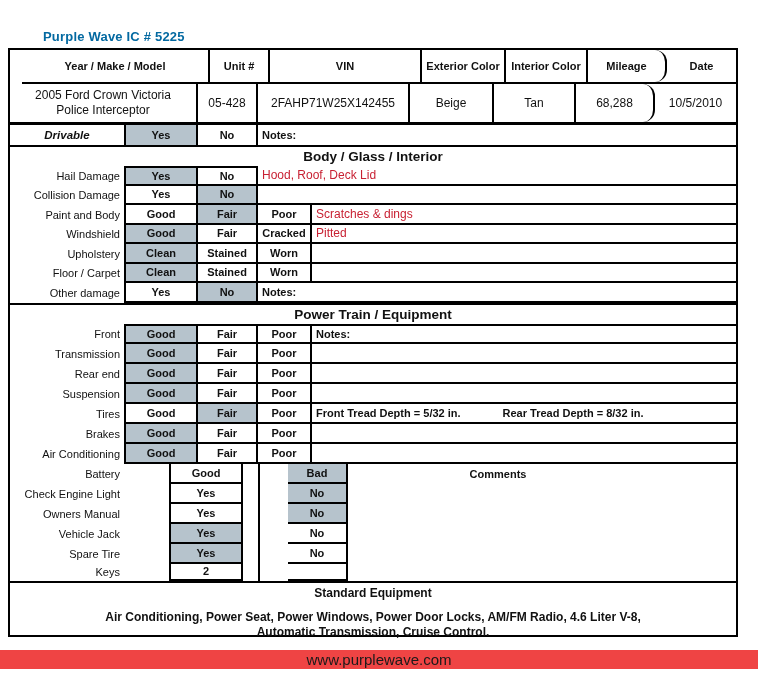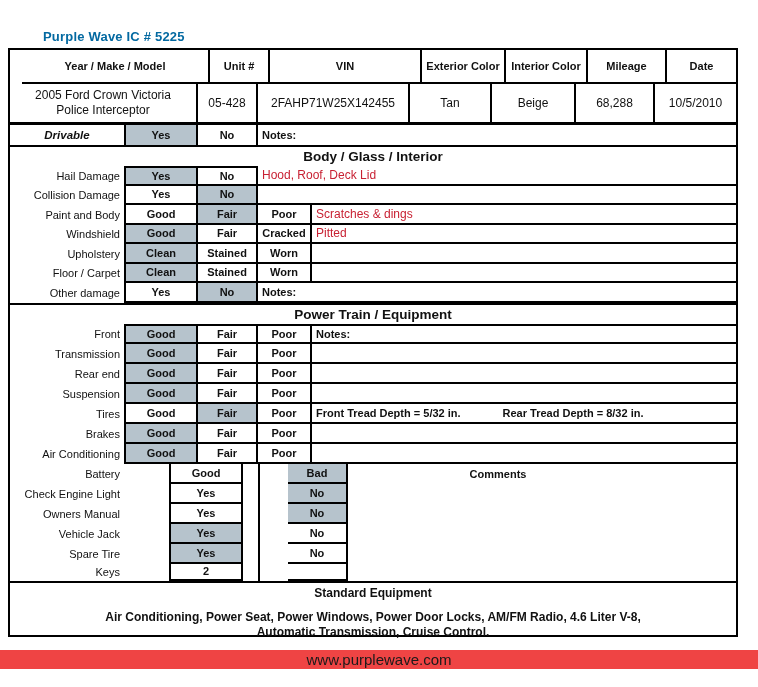--- a/index.html
+++ b/index.html
@@ -22,21 +22,21 @@
   .hcell {
     border-right: 2px solid #000; display: flex; align-items: center; justify-content: center;
     font-weight: bold; font-size: 11px; text-align: center;
   }
   .data-row { display: flex; height: 41px; border-bottom: 3px solid #000; font-size: 12px; }
   .dcell {
     border-right: 2px solid #000; display: flex; flex-direction: column;
     align-items: center; justify-content: center; text-align: center; line-height: 15px;
   }
   .w-ymm { width: 188px; } .w-unit { width: 60px; } .w-vin { width: 152px; }
-  .w-ext { width: 84px; } .w-int { width: 82px; } .w-mil { width: 79px; }
+  .w-ext { width: 84px; } .w-int { width: 82px; } .w-mil { width: 79px; border-radius: 12px; }
   .w-date { flex: 1; border-right: none !important; }
   
   .flbl {
     width: 114px; display: flex; align-items: center; justify-content: flex-end;
     padding-right: 4px; font-size: 11px; white-space: nowrap;
   }
   .opt {
     display: flex; align-items: center; justify-content: center;
     font-weight: bold; font-size: 11px;
     border-right: 2px solid #000; border-bottom: 2px solid #000; background: #fff;
@@ -108,22 +108,22 @@
     <div class="hcell w-mil">Mileage</div>
     <div class="hcell w-date">Date</div>
   </div>
   <div class="data-row">
     <div class="dcell w-ymm">
       <div>2005 Ford Crown Victoria</div>
       <div>Police Interceptor</div>
     </div>
     <div class="dcell w-unit">05-428</div>
     <div class="dcell w-vin">2FAHP71W25X142455</div>
+    <div class="dcell w-ext">Beige</div>
     <div class="dcell w-int">Tan</div>
-    <div class="dcell w-ext">Beige</div>
     <div class="dcell w-mil">68,288</div>
     <div class="dcell w-date">10/5/2010</div>
   </div>
 
   <div class="drv-row">
     <div class="drv-lbl">Drivable</div>
     <div class="opt o1 first sel">Yes</div>
     <div class="opt o2">No</div>
     <div class="dnote">Notes:</div>
   </div>

